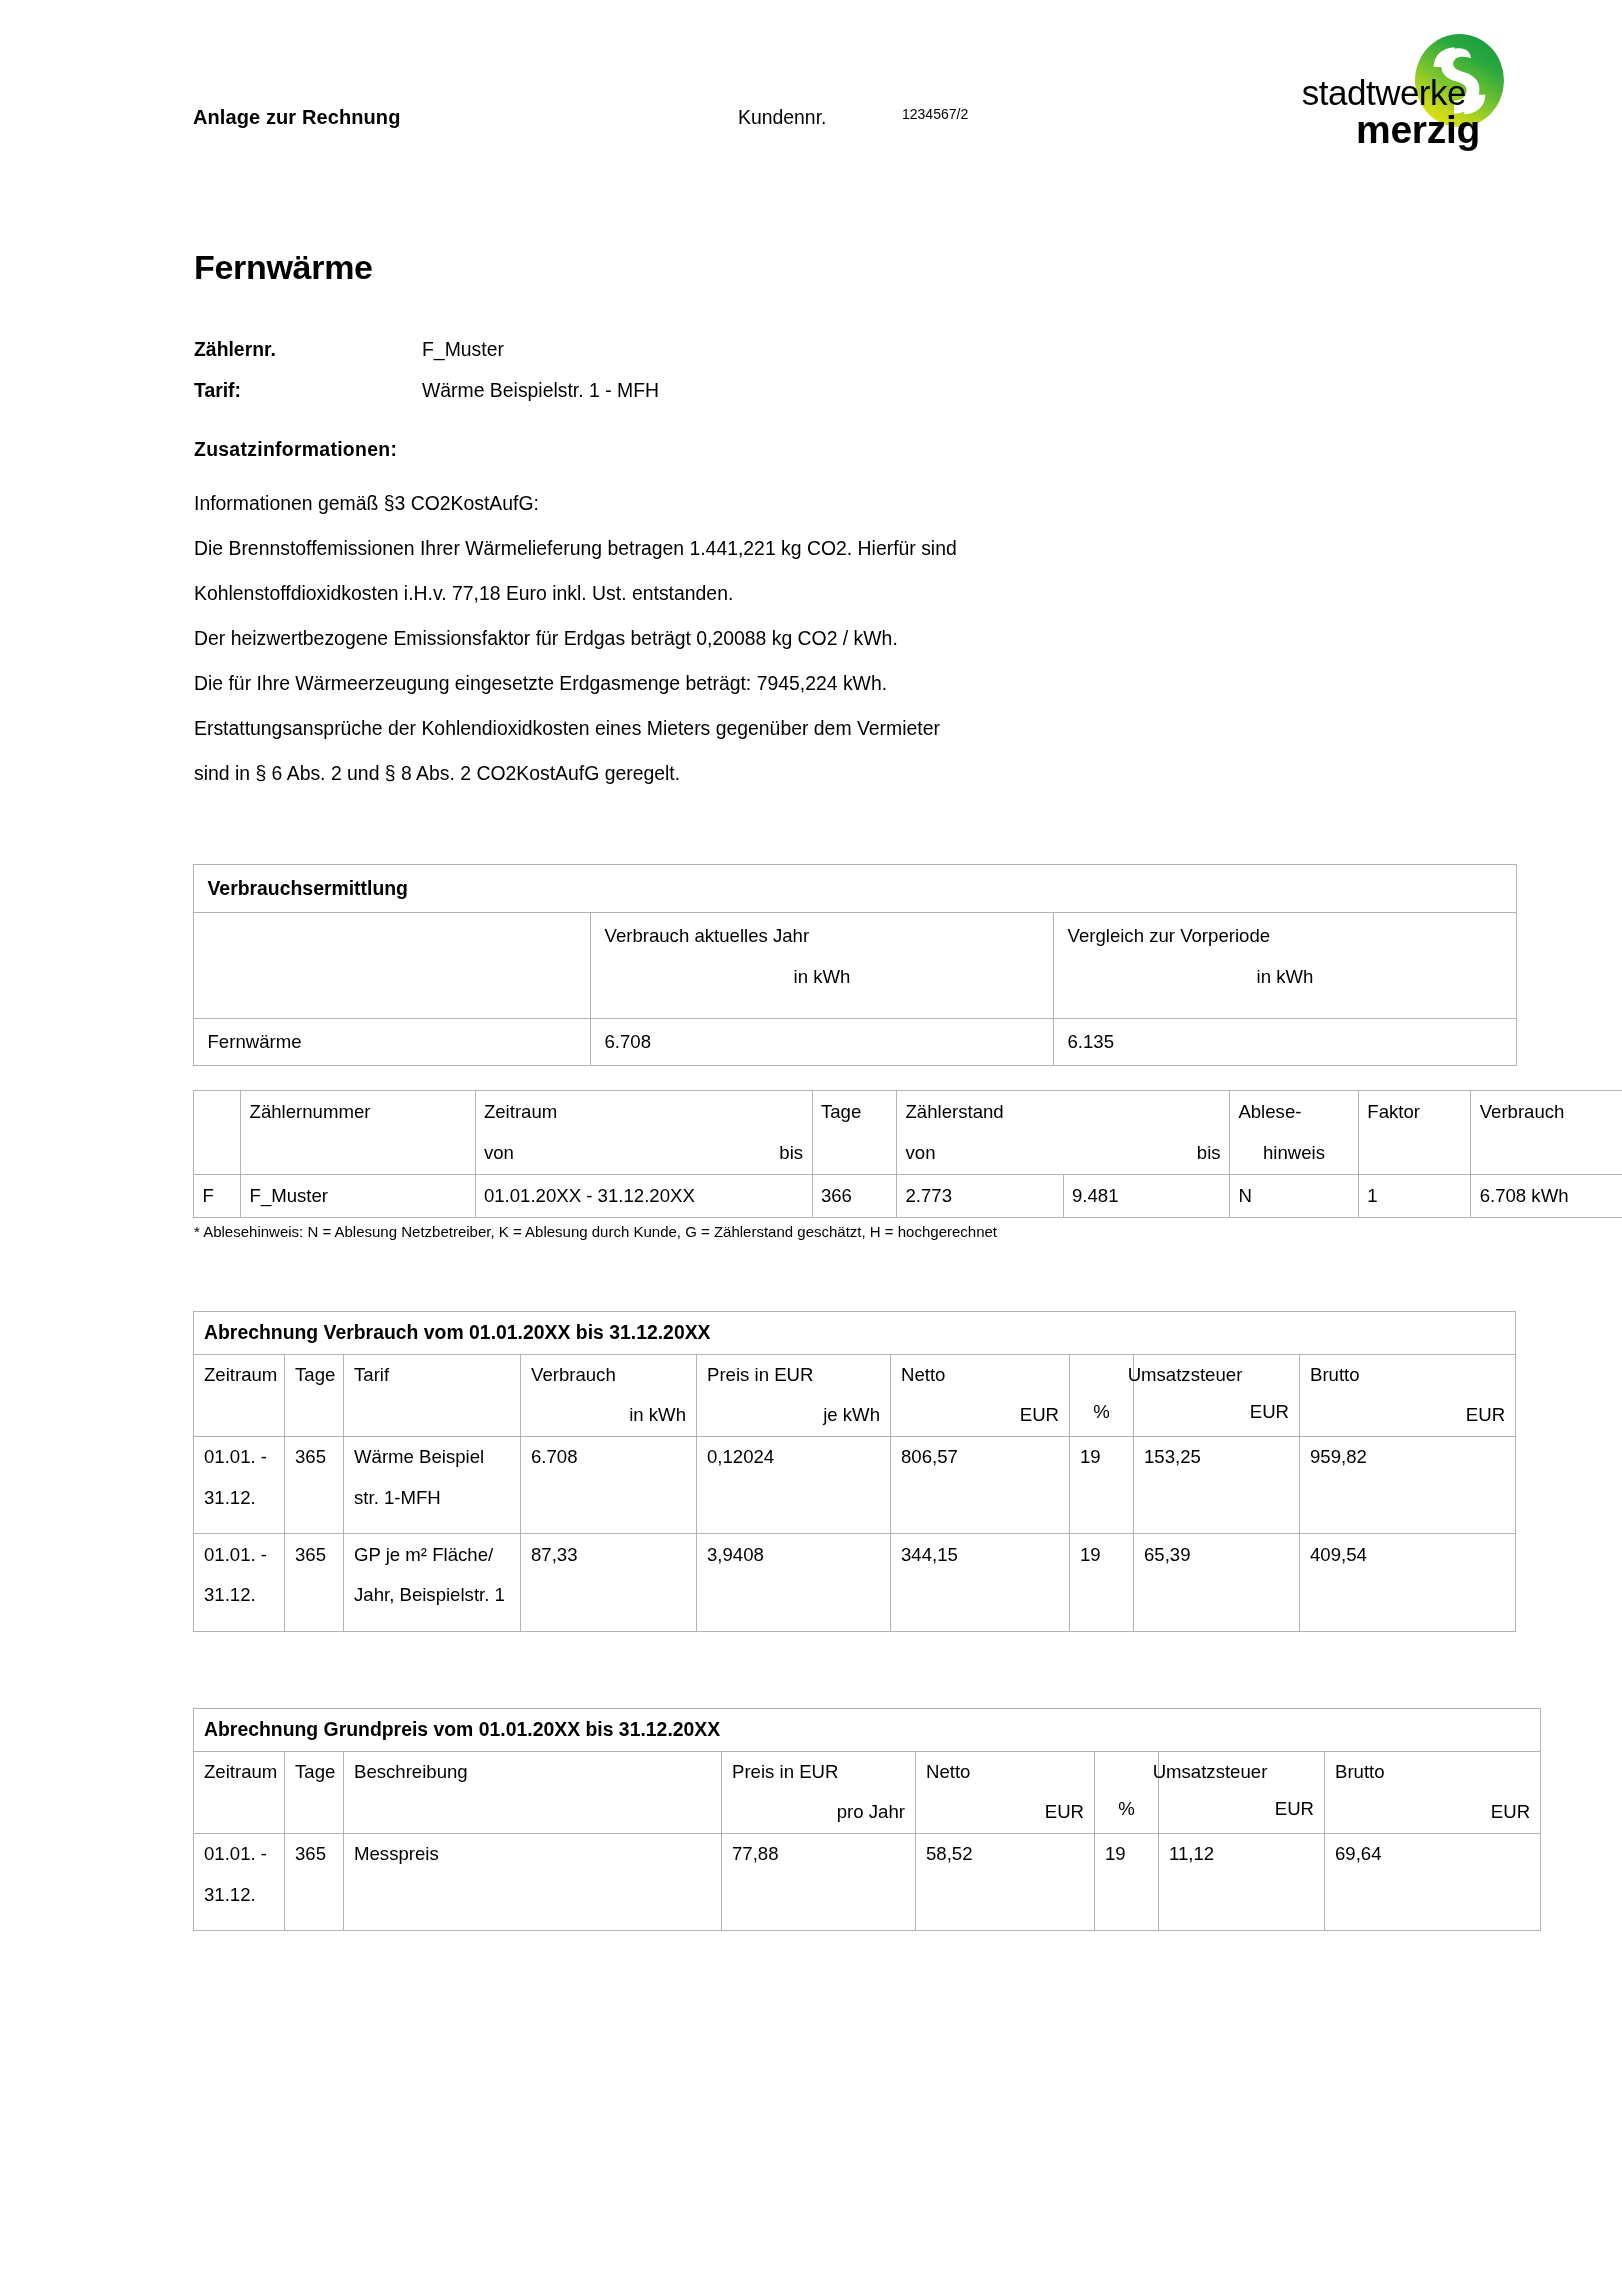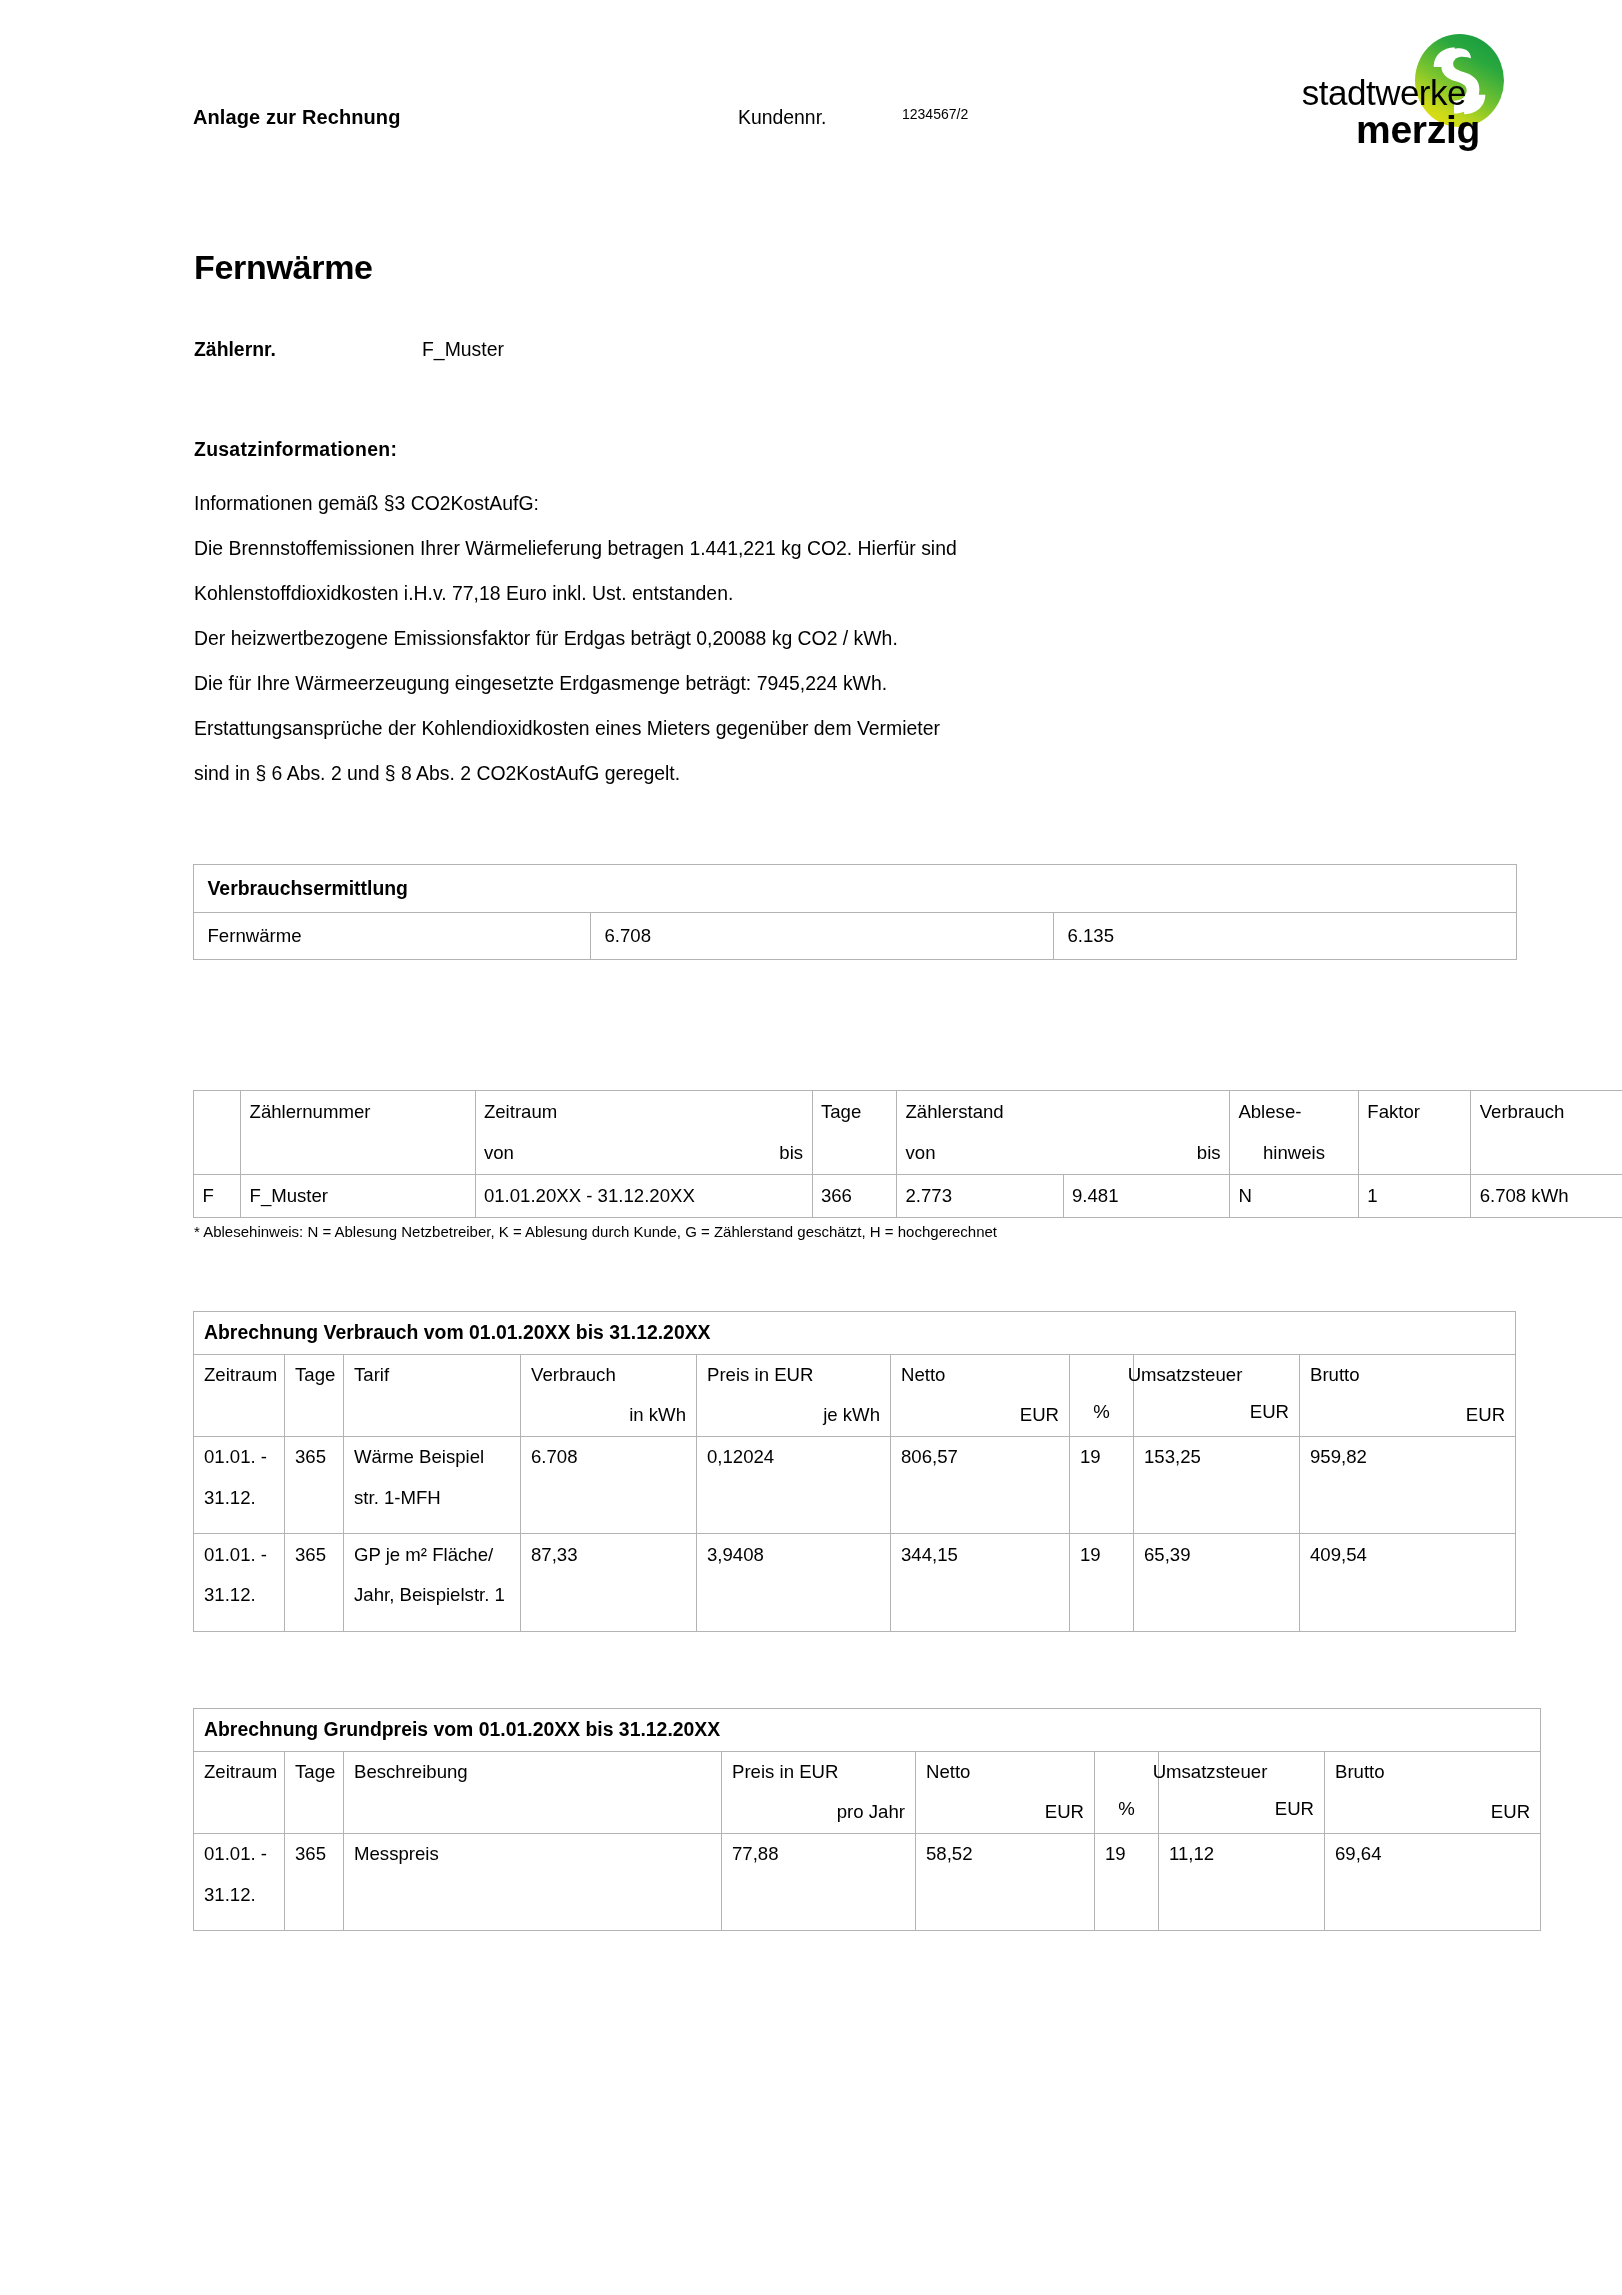--- a/index.html
+++ b/index.html
@@ -273,20 +273,24 @@
     </div>
   </div>
 
   <div class="section-title">Fernwärme</div>
 
   <div class="meta">
     <div class="meta-row">
       <div class="meta-label">Zählernr.</div>
       <div class="meta-value">F_Muster</div>
     </div>
+    <div class="meta-row">
+      <div class="meta-label">Tarif:</div>
+      <div class="meta-value">Wärme Beispielstr. 1 - MFH</div>
+    </div>
   </div>
 
   <div class="zusatz">
     <div class="zusatz-heading">Zusatzinformationen:</div>
     <div class="zusatz-line">Informationen gemäß §3 CO2KostAufG:</div>
     <div class="zusatz-line">Die Brennstoffemissionen Ihrer Wärmelieferung betragen 1.441,221 kg CO2. Hierfür sind</div>
     <div class="zusatz-line">Kohlenstoffdioxidkosten i.H.v. 77,18 Euro inkl. Ust. entstanden.</div>
     <div class="zusatz-line">Der heizwertbezogene Emissionsfaktor für Erdgas beträgt 0,20088 kg CO2 / kWh.</div>
     <div class="zusatz-line">Die für Ihre Wärmeerzeugung eingesetzte Erdgasmenge beträgt: 7945,224 kWh.</div>
     <div class="zusatz-line">Erstattungsansprüche der Kohlendioxidkosten eines Mieters gegenüber dem Vermieter</div>
@@ -295,20 +299,31 @@
 
   <table class="tbl" id="tbl-verbrauchsermittlung">
     <colgroup>
       <col style="width:397px">
       <col style="width:463px">
       <col style="width:463px">
     </colgroup>
     <tbody>
       <tr>
         <td class="bandtitle" colspan="3">Verbrauchsermittlung</td>
+      </tr>
+      <tr>
+        <td class="hdcell"></td>
+        <td class="hdcell hd c">
+          <span>Verbrauch aktuelles Jahr</span>
+          <span class="subc">in kWh</span>
+        </td>
+        <td class="hdcell hd c">
+          <span>Vergleich zur Vorperiode</span>
+          <span class="subc">in kWh</span>
+        </td>
       </tr>
       <tr>
         <td>Fernwärme</td>
         <td class="c">6.708</td>
         <td class="c">6.135</td>
       </tr>
     </tbody>
   </table>
 
   <table class="tbl" id="tbl-meter">

